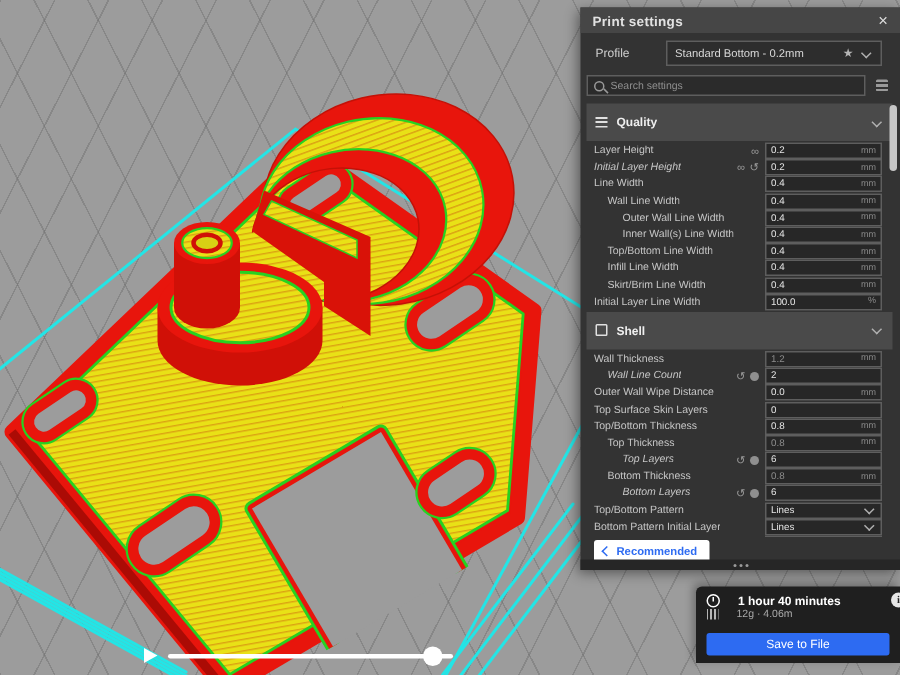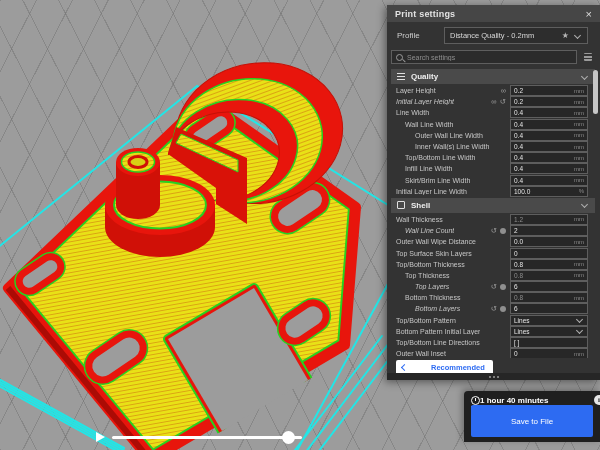--- a/index.html
+++ b/index.html
@@ -42,21 +42,21 @@
     margin-right:4px;flex:none;}
   .search-glass::after{content:"";position:absolute;width:3.5px;height:1px;background:#9a9a9a;
     transform:rotate(45deg);right:-3px;bottom:-1px;}
   #search-input{flex:1;background:transparent;border:0;outline:0;color:#bbb;font-size:7px;
     font-family:"Liberation Sans",sans-serif;padding:0;}
   #search-input::placeholder{color:#8f8f8f;}
   .filter-ic{width:8px;height:8px;margin-left:7px;flex:none;border-radius:1px;cursor:pointer;
     background:repeating-linear-gradient(#9a9a9a 0 1.5px, transparent 1.5px 3.2px);}
 
   #settings-list{flex:1;overflow:hidden;position:relative;}
-  .sec-head{height:15px;margin:1px 5px 1px 4px;background:var(--section_bg);display:flex;
+  .sec-head{height:25px;margin:1px 5px 1px 4px;background:var(--section_bg);display:flex;
     align-items:center;padding:0 6px;cursor:pointer;}
   .sec-icon{margin-right:6px;flex:none;}
   .quality-icon{width:8px;height:7px;background:repeating-linear-gradient(#e0e0e0 0 1.4px, transparent 1.4px 2.9px);}
   .shell-icon{width:6px;height:6px;border:1.2px solid #e0e0e0;border-radius:1px;}
   .sec-title{font-size:8px;font-weight:bold;color:#efefef;}
   .sec-chev{margin-left:auto;}
   .srow{display:flex;align-items:center;height:11.2px;padding:0 12px 0 9px;cursor:default;}
   .slabel{font-size:7px;color:#c6c6c6;white-space:nowrap;overflow:hidden;}
   .slabel.ind1{padding-left:9px;} .slabel.ind2{padding-left:19px;}
   .slabel.it{font-style:italic;}
@@ -73,43 +73,43 @@
   .schev{display:none;margin-left:auto;}
   .sbox.select{cursor:pointer;}
   .sbox.select .schev{display:inline-block;}
 
   #scrollbar{position:absolute;right:2px;top:0;width:5px;height:100%;}
   #scroll-thumb{position:absolute;top:2px;right:0;width:5px;height:44px;background:#c7c7c7;border-radius:3px;}
 
   #panel-footer{height:22px;position:relative;flex:none;}
   #recommended-btn{position:absolute;left:9px;top:2px;background:#fff;color:var(--accent_blue);
     font-size:7.5px;font-weight:bold;padding:3px 8px 3px 6px;border-radius:2px;cursor:pointer;
-    display:flex;align-items:center;gap:20px;}
+    display:flex;align-items:center;}
   .back-chev{display:inline-block;width:4px;height:4px;border-right:1.3px solid var(--accent_blue);
     border-bottom:1.3px solid var(--accent_blue);transform:rotate(135deg);margin-right:4px;}
   #panel-grip{height:7px;background:#262626;position:absolute;bottom:0;left:0;right:0;
     display:flex;align-items:center;justify-content:center;cursor:ns-resize;}
   .dots{width:2px;height:2px;border-radius:50%;background:#9a9a9a;
     box-shadow:4px 0 #9a9a9a,-4px 0 #9a9a9a;}
 
   
   #job-panel{position:absolute;right:0;top:391px;width:136px;height:51px;background:var(--job_panel_bg);
     border-radius:4px 0 0 0;z-index:6;overflow:hidden;padding:5px 7px;box-sizing:border-box;
     box-shadow:-2px -2px 6px rgba(0,0,0,.3);}
-  .job-row{display:flex;align-items:center;gap:0;}
+  .job-row{display:flex;align-items:center;gap:12px;}
   .clock-icon{width:7px;height:7px;border:1px solid #fff;border-radius:50%;position:relative;flex:none;}
   .clock-icon::after{content:"";position:absolute;left:3px;top:1px;width:1px;height:2.5px;background:#fff;}
   #job-time{font-size:8px;font-weight:bold;color:#fff;white-space:nowrap;}
   .jinfo-icon{position:absolute;right:-4px;top:4px;width:10px;height:10px;border-radius:50%;
     background:#e6e6e6;color:#222;font-size:7px;font-weight:bold;text-align:center;line-height:10px;
     font-family:"Liberation Serif",serif;cursor:pointer;}
   .spool-icon{width:8px;height:7px;flex:none;
     background:repeating-linear-gradient(90deg,#b5b5b5 0 1px, transparent 1px 2.6px);}
   #job-material{font-size:7px;color:#ababab;white-space:nowrap;margin-top:1px;}
-  #save-btn{position:absolute;left:7px;right:7px;bottom:5px;height:32px;background:var(--accent_blue);
+  #save-btn{position:absolute;left:7px;right:7px;bottom:5px;height:15px;background:var(--accent_blue);
     border-radius:2px;color:#fff;font-size:8px;display:flex;align-items:center;justify-content:center;
     cursor:pointer;}
 </style>
 </head>
 <body>
 
 <div id="viewport">
   <svg id="scene" viewBox="0 0 600 450">
     <defs>
       <pattern id="hatch" width="4" height="4" patternUnits="userSpaceOnUse" patternTransform="rotate(80)">
@@ -196,21 +196,21 @@
 
 <div id="print-panel">
   <div id="panel-header">
     <span id="panel-title">Print settings</span>
     <span id="panel-close">×</span>
   </div>
 
   <div id="profile-row">
     <span id="profile-label">Profile</span>
     <div id="profile-select">
-      <span id="profile-value">Distance Quality - 0.2mm</span>
+      <span id="profile-value">Standard Bottom - 0.2mm</span>
       <span class="star">★</span>
       <span class="chev"></span>
     </div>
   </div>
 
   <div id="search-row">
     <div id="search-box">
       <span class="search-glass"></span>
       <input id="search-input" placeholder="Search settings" style="">
     </div>

